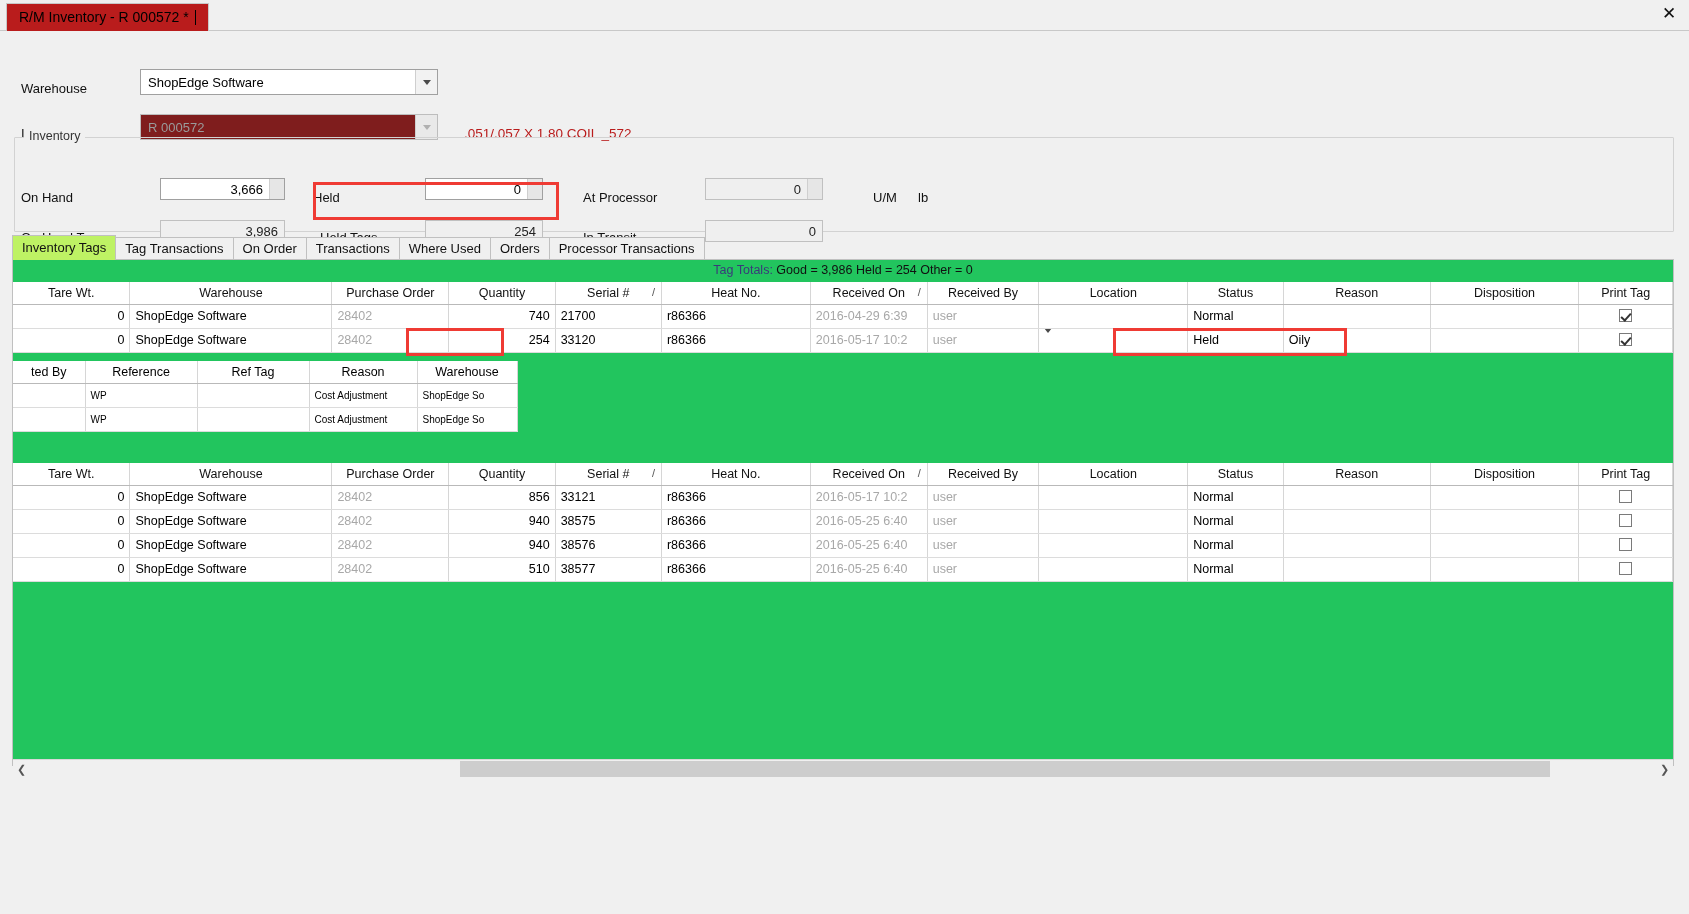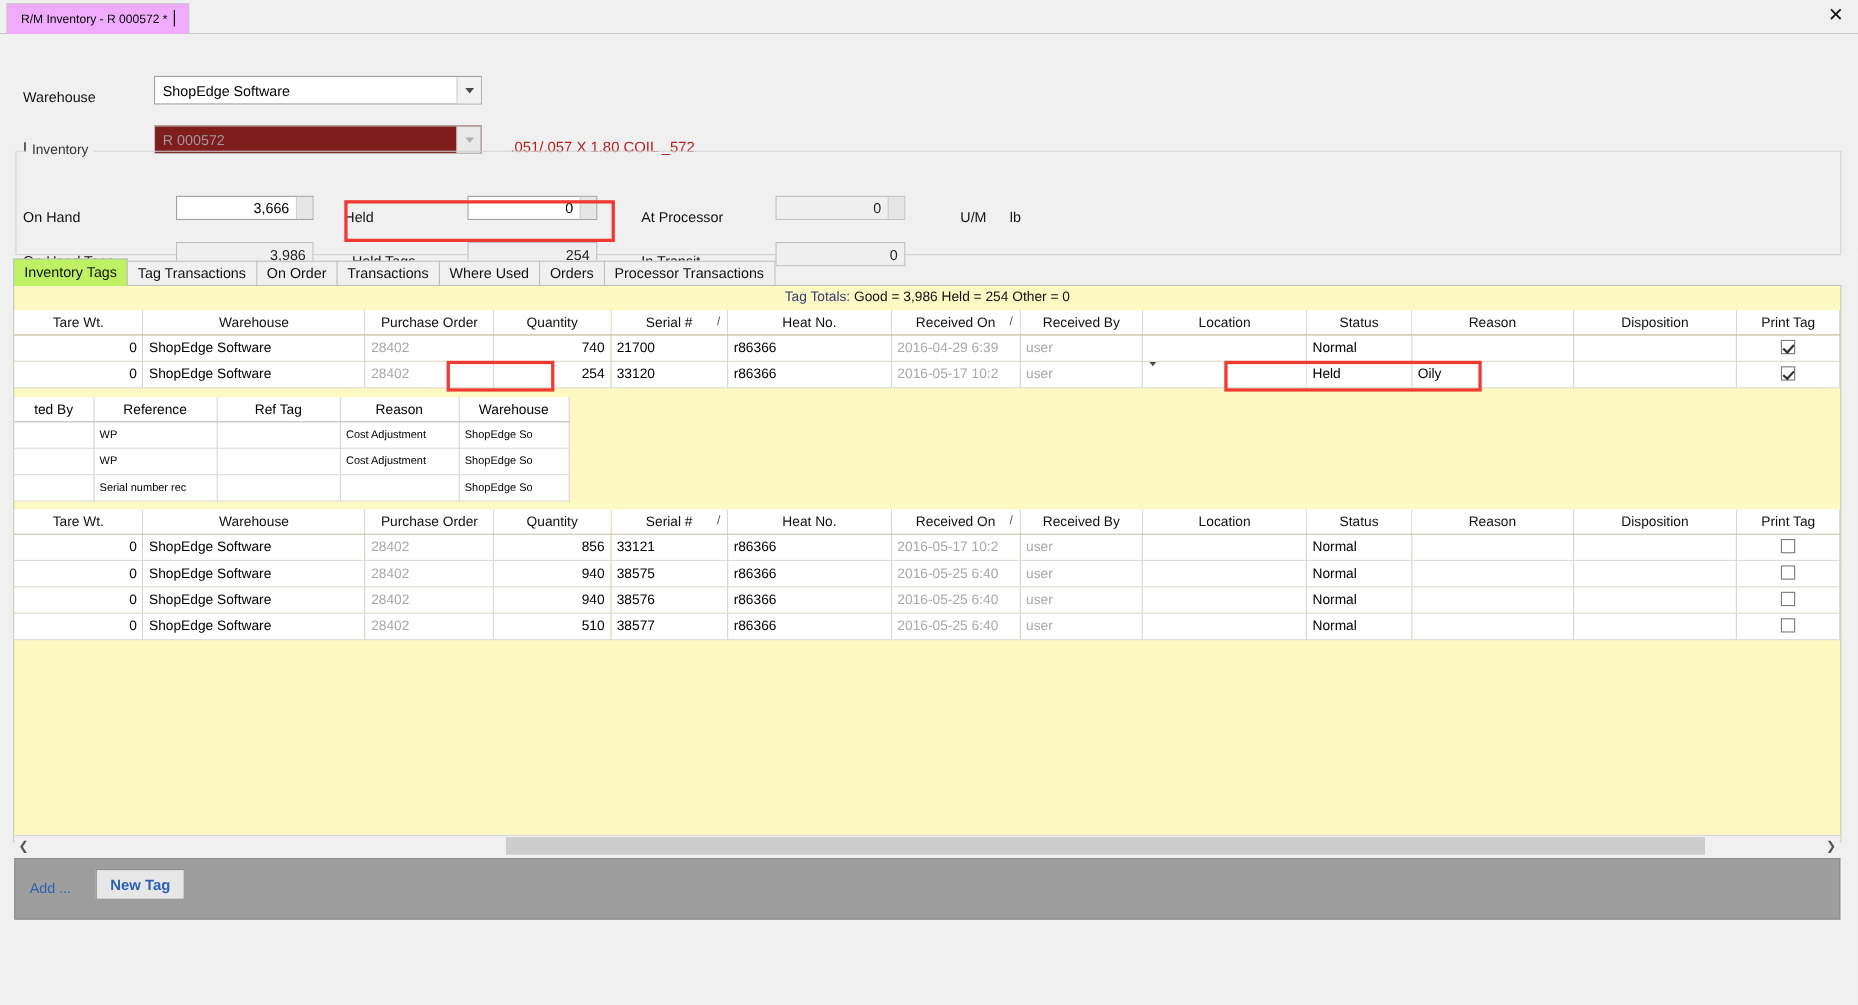--- a/index.html
+++ b/index.html
@@ -17,24 +17,24 @@
   #app { position: relative; width: 1689px; height: 914px; background:#f0f0f0; }
 
   .tabstrip {
     position: absolute; left: 0; top: 0; width: 1689px; height: 31px;
     background: #f0f0f0;
     border-bottom: 1px solid #c8c8c8;
   }
   .doctab {
     position: absolute; left: 6px; top: 3px; height: 28px;
     padding: 5px 12px 5px 12px;
-    background: #f0abfc;
+    background: #b91c1c;
     border: 1px solid #c8c8c8;
     border-bottom: none;
-    font-size: 11px;
+    font-size: 14px;
     white-space: nowrap;
   }
   .caret {
     display:inline-block; width:1px; height:15px; background:#000;
     vertical-align:-3px; margin-left:6px;
   }
   .closebtn {
     position: absolute; right: 8px; top: 2px;
     width: 24px; height: 24px; line-height: 24px; text-align: center;
     font-size: 17px; color:#111; cursor: pointer;
@@ -89,21 +89,21 @@
   .tabrow { position:absolute; left:12px; top:236px; height:24px; display:flex; align-items:flex-end; }
   .tabitem {
     height:23px; padding:3px 9px 0 9px; font-size:13px;
     background:#f0f0f0; border:1px solid #c0c0c0; border-bottom:none;
     margin-right:-1px; white-space:nowrap; color:#111;
   }
   .tabitem.active { background:#bef264; height:25px; padding-top:4px; position:relative; z-index:3; }
 
   .tabpanel {
     position:absolute; left:12px; top:259px; width:1662px; height:507px;
-    background:#fef9c3; border:1px solid #c0c0c0;
+    background:#22c55e; border:1px solid #c0c0c0;
   }
   .tagtotals {
     position:absolute; left:0; top:3px; width:100%; text-align:center;
     font-size:12.5px; color:#111;
   }
   .tagtotals .k { color:#3a3a7a; }
 
   
   .grid { position:absolute; left:0; width:100%; }
   table.g { border-collapse:collapse; table-layout:fixed; width:1660px; }
@@ -357,27 +357,20 @@
               <td>Cost Adjustment</td>
               <td>ShopEdge So</td>
             </tr>
             <tr>
               <td></td>
               <td>WP</td>
               <td></td>
               <td>Cost Adjustment</td>
               <td>ShopEdge So</td>
             </tr>
-            <tr>
-              <td></td>
-              <td>Serial number rec</td>
-              <td></td>
-              <td></td>
-              <td>ShopEdge So</td>
-            </tr>
           </tbody>
         </table>
     </div>
 
     <div class="grid" style="top:203px;">
       <table class="g" id="grid-bottom">
           <colgroup>
             <col style="width: 110px;">
             <col style="width: 190px;">
             <col style="width: 110px;">
@@ -478,18 +471,14 @@
   <div class="hl" style="left:406px; top:328px; width:98px; height:28px;"></div>
 
   <div class="hl" style="left:1113px; top:328px; width:234px; height:28px;"></div>
 
   <div class="hscroll">
     <div class="track-l">❮</div>
     <div class="thumb"></div>
     <div class="track-r">❯</div>
   </div>
 
-  <div class="bottombar">
-    <a class="link-add">Add ...</a>
-    <button class="btn-newtag">New Tag</button>
-  </div>
 
 </div>
 
 </body></html>

